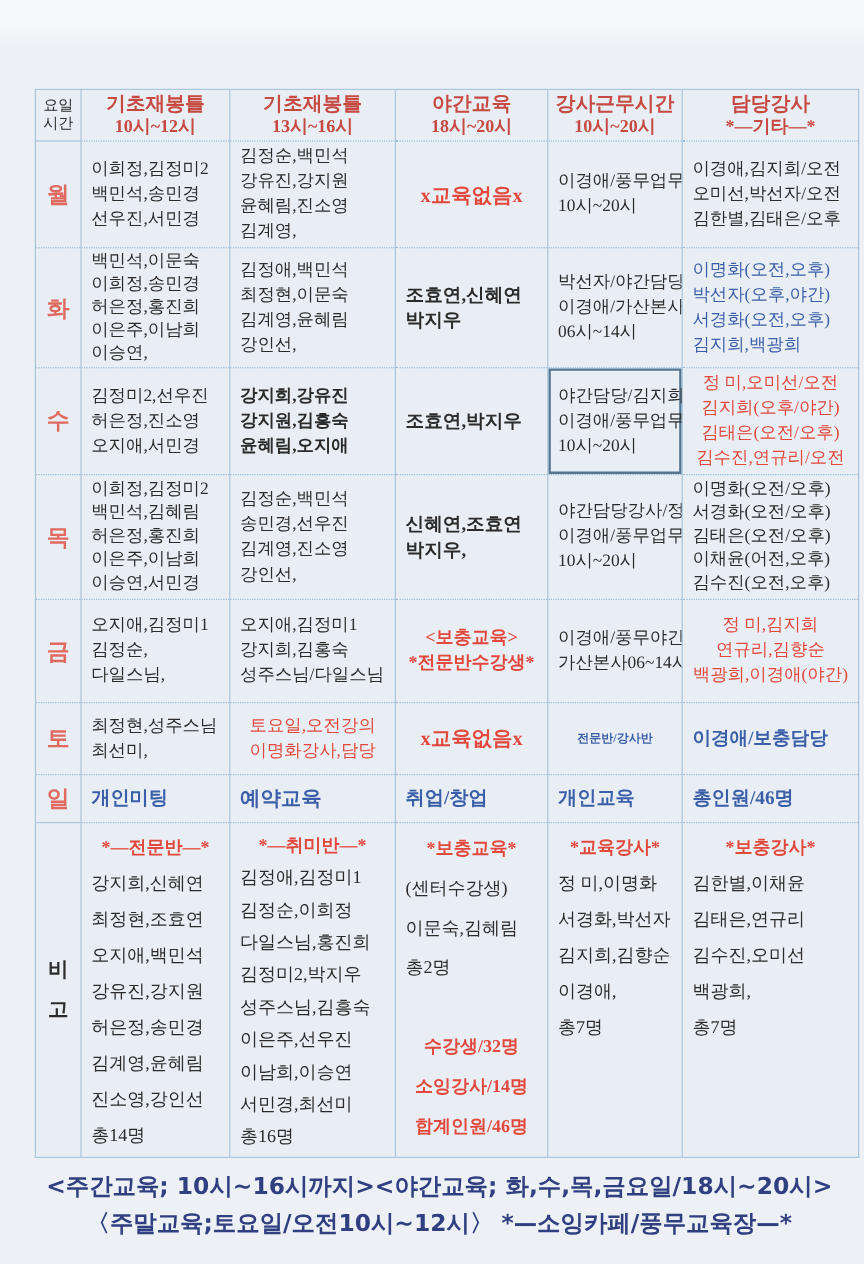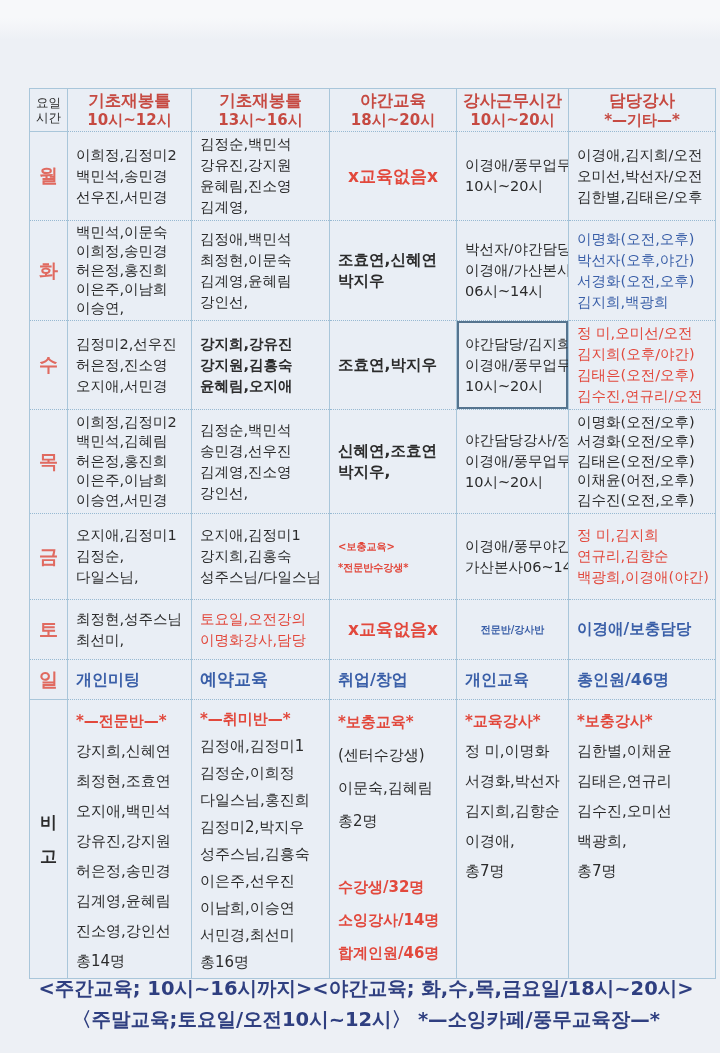--- a/index.html
+++ b/index.html
@@ -11,38 +11,38 @@
   html,body{margin:0;padding:0;}
   body{
     width:720px;height:1053px;background:var(--bg);
     font-family:"DejaVu Sans","Liberation Sans",sans-serif;
     color:var(--text_black);
   }
   .page{position:relative;width:720px;height:1053px;overflow:hidden;
     background:linear-gradient(#f7f8fa 0 18px,var(--bg) 40px);}
   .title{position:absolute;top:24px;left:0;right:0;text-align:center;
     font-size:27px;font-weight:bold;color:var(--title);letter-spacing:2px;}
-  .tablewrap{position:absolute;left:29px;top:88px;}
+  .tablewrap{position:absolute;left:29px;top:74px;font-family:Liberation Serif, serif;}
   table{border-collapse:collapse;table-layout:fixed;width:686px;
     background:var(--cell_bg);border:1px solid var(--border);}
   th,td{border-left:1px solid var(--border);border-top:1px dotted var(--borderdot);
     padding:2px 8px;vertical-align:middle;overflow:hidden;}
   thead tr{height:42px;}
   thead th{color:var(--header_red);font-weight:bold;text-align:center;padding:2px 2px;}
   thead th .h1{font-size:16.5px;line-height:20px;}
   thead th .h2{font-size:15px;line-height:18px;}
   th.daycol{border:1.5px solid var(--border);}
   th.daycol div{color:#2b2b2b;font-weight:normal;font-size:12.5px;line-height:15px;text-align:center;}
   tbody th.daycell{color:var(--day_red);font-weight:bold;font-size:19px;
     text-align:center;padding:0;border-left:1.5px solid var(--border);}
   tbody th.daycell.blackday{color:#2b2b2b;font-size:17px;border:1.5px solid var(--border);}
   tbody th.daycell.vert div{line-height:34px;}
   td{font-size:14.5px;line-height:21px;}
   td div{white-space:nowrap;}
-  .red{color:var(--text_red);}
+  .red{color:var(--text_red);text-align:center;}
   .blue{color:var(--text_blue);}
   .black{color:var(--text_black);}
   .bold{font-weight:bold;}
   .center{text-align:center;}
   .top{vertical-align:top;padding-top:6px;}
   .boxed{box-shadow:inset 0 0 0 2px #55748f;}
   .footer{position:absolute;left:0;right:0;top:973px;text-align:center;
     color:var(--footer_navy);font-weight:bold;font-size:19.5px;line-height:31px;padding-left:12px;}
 </style>
 </head>
@@ -221,21 +221,21 @@
             <td class="black">
               <div>오지애,김정미1</div>
               <div>김정순,</div>
               <div>다일스님,</div>
             </td>
             <td class="black">
               <div>오지애,김정미1</div>
               <div>강지희,김홍숙</div>
               <div>성주스님/다일스님</div>
             </td>
-            <td class="red bold" style="font-size: 10px;">
+            <td class="red bold" style="font-size: 15px;">
               <div>&lt;보충교육&gt;</div>
               <div>*전문반수강생*</div>
             </td>
             <td class="black">
               <div>이경애/풍무야간</div>
               <div>가산본사06~14시</div>
             </td>
             <td class="red">
               <div>정 미,김지희</div>
               <div>연규리,김향순</div>

